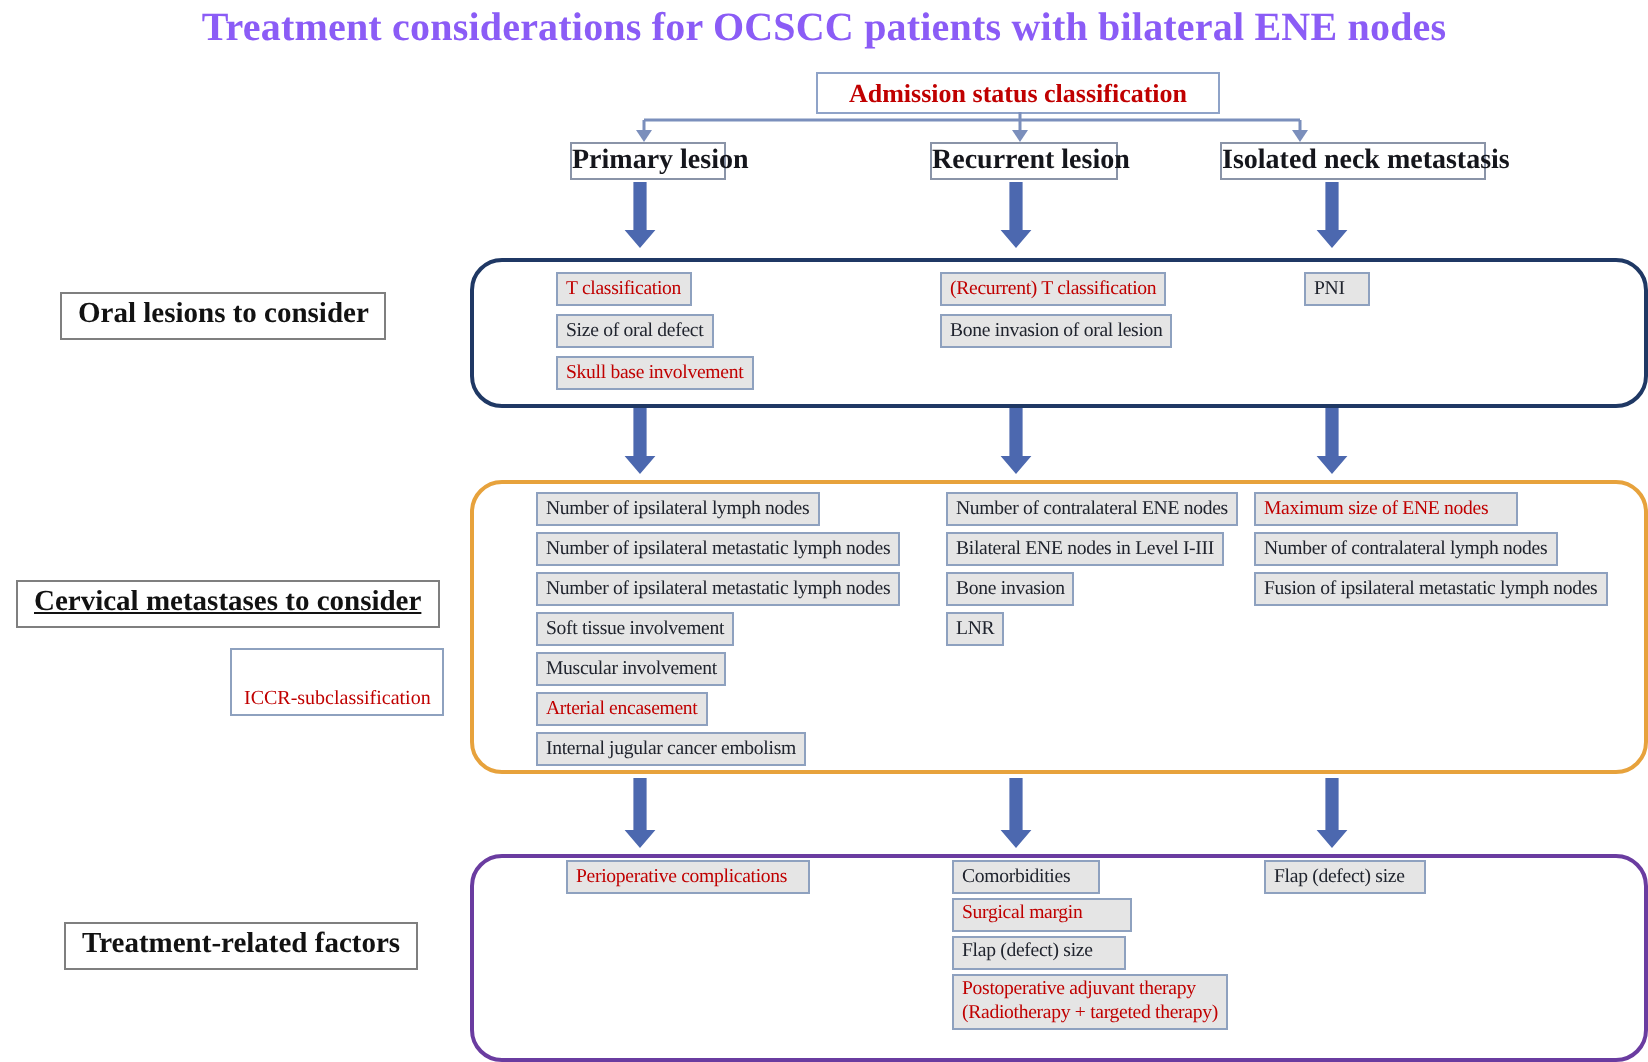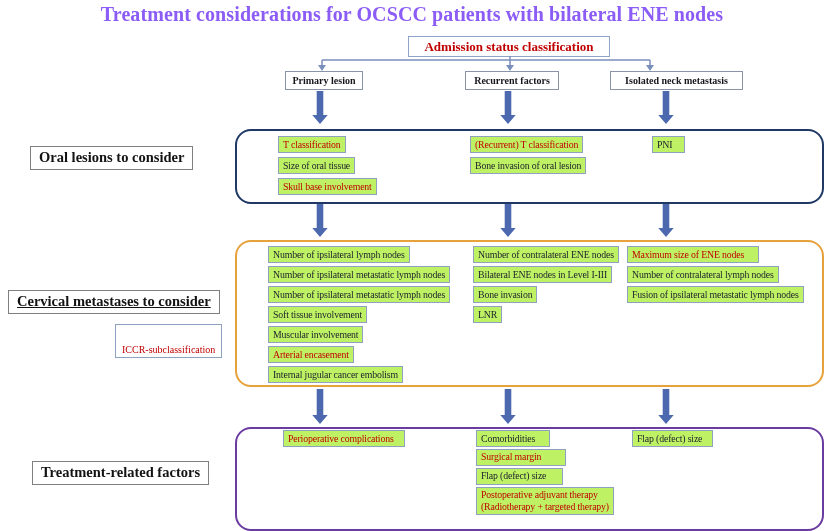--- a/index.html
+++ b/index.html
@@ -12,40 +12,40 @@
     font-size:20px; font-weight:bold; color:#8b5cf6; letter-spacing:.1px;
   }
   .admission{
     position:absolute; left:408px; top:36px; width:200px; height:19px;
     border:1.5px solid var(--admission-border); background:#fff;
     color:var(--red-text); font-weight:bold; font-size:13px;
     text-align:center; line-height:19px;
   }
   .branch{
     position:absolute; height:17px; border:1.4px solid var(--branch-border);
-    background:#fff; color:#15161c; font-weight:bold; font-size:10px;
+    background:#fff; color:#15161c; font-weight:bold; font-size:14px;
     text-align:center; line-height:17px; white-space:nowrap;
   }
   .connector-svg{position:absolute; left:0; top:0; pointer-events:none;}
   .secrect{position:absolute; left:235px; width:585px; border-radius:16px; background:transparent;}
   .sec1{border:2.2px solid var(--section1-border); top:129px; height:71px;}
   .sec2{border:2.2px solid var(--section2-border); top:240px; height:143px;}
   .sec3{border:2.2px solid var(--section3-border); top:427px; height:100px;}
   .seclabel{
     position:absolute; border:1.4px solid var(--label-border); background:#fff;
     font-weight:bold; font-size:14.5px; color:#121212; padding:2px 8px 3px;
     white-space:nowrap;
   }
   .tagbox{
     position:absolute; border:1.4px solid var(--box-border); background:#fff;
     font-size:10px; color:var(--red-text); padding:19px 6px 2px; white-space:nowrap;
   }
   .stack{position:absolute; display:flex; flex-direction:column; align-items:flex-start;}
   .fbox{
-    border:1.4px solid var(--box-border); background:#bef264;
+    border:1.4px solid var(--box-border); background:#e5e5e5;
     font-size:9.8px; letter-spacing:-0.15px; color:var(--body-text);
     padding:1.5px 4px 2px; white-space:nowrap; line-height:1.18; width:max-content;
   }
   .fbox.red{color:var(--red-text);}
   .thick-arrow{position:absolute;}
 </style>
 </head>
 <body>
 
 <div id="canvas">
@@ -55,39 +55,39 @@
   <div class="admission">Admission status classification</div>
 
   <svg class="connector-svg" width="824" height="80">
     <path d="M510 56 V60 M322 60 H650 M322 60 V66 M510 60 V66 M650 60 V66" stroke="#7b8fbc" stroke-width="1.5" fill="none"></path>
     <polygon points="318,65 326,65 322,71" fill="#7b8fbc"></polygon>
     <polygon points="506,65 514,65 510,71" fill="#7b8fbc"></polygon>
     <polygon points="646,65 654,65 650,71" fill="#7b8fbc"></polygon>
   </svg>
 
   <div class="branch" style="left:285px; top:71px; width:76px;">Primary lesion</div>
-  <div class="branch" style="left:465px; top:71px; width:92px;">Recurrent factors</div>
+  <div class="branch" style="left:465px; top:71px; width:92px;">Recurrent lesion</div>
   <div class="branch" style="left:610px; top:71px; width:131px;">Isolated neck metastasis</div>
 
   <svg class="thick-arrow" style="left:312px; top:91px;" width="16" height="33">
       <polygon points="4.7,0 11.3,0 11.3,24 15.7,24 8,33 0.3,24 4.7,24" fill="#4c68af"></polygon>
     </svg>
   <svg class="thick-arrow" style="left:500px; top:91px;" width="16" height="33">
       <polygon points="4.7,0 11.3,0 11.3,24 15.7,24 8,33 0.3,24 4.7,24" fill="#4c68af"></polygon>
     </svg>
   <svg class="thick-arrow" style="left:658px; top:91px;" width="16" height="33">
       <polygon points="4.7,0 11.3,0 11.3,24 15.7,24 8,33 0.3,24 4.7,24" fill="#4c68af"></polygon>
     </svg>
 
   <div class="secrect sec1"></div>
   <div class="seclabel" style="left:30px; top:146px;">Oral lesions to consider</div>
 
   <div class="stack" style="left:278px; top:136px; gap:4px;">
     <div class="fbox red">T classification</div>
-    <div class="fbox">Size of oral tissue</div>
+    <div class="fbox">Size of oral defect</div>
     <div class="fbox red">Skull base involvement</div>
   </div>
   <div class="stack" style="left:470px; top:136px; gap:4px;">
     <div class="fbox red">(Recurrent) T classification</div>
     <div class="fbox">Bone invasion of oral lesion</div>
   </div>
   <div class="stack" style="left:652px; top:136px; gap:4px;">
     <div class="fbox" style="padding-right:12px;">PNI</div>
   </div>
 

